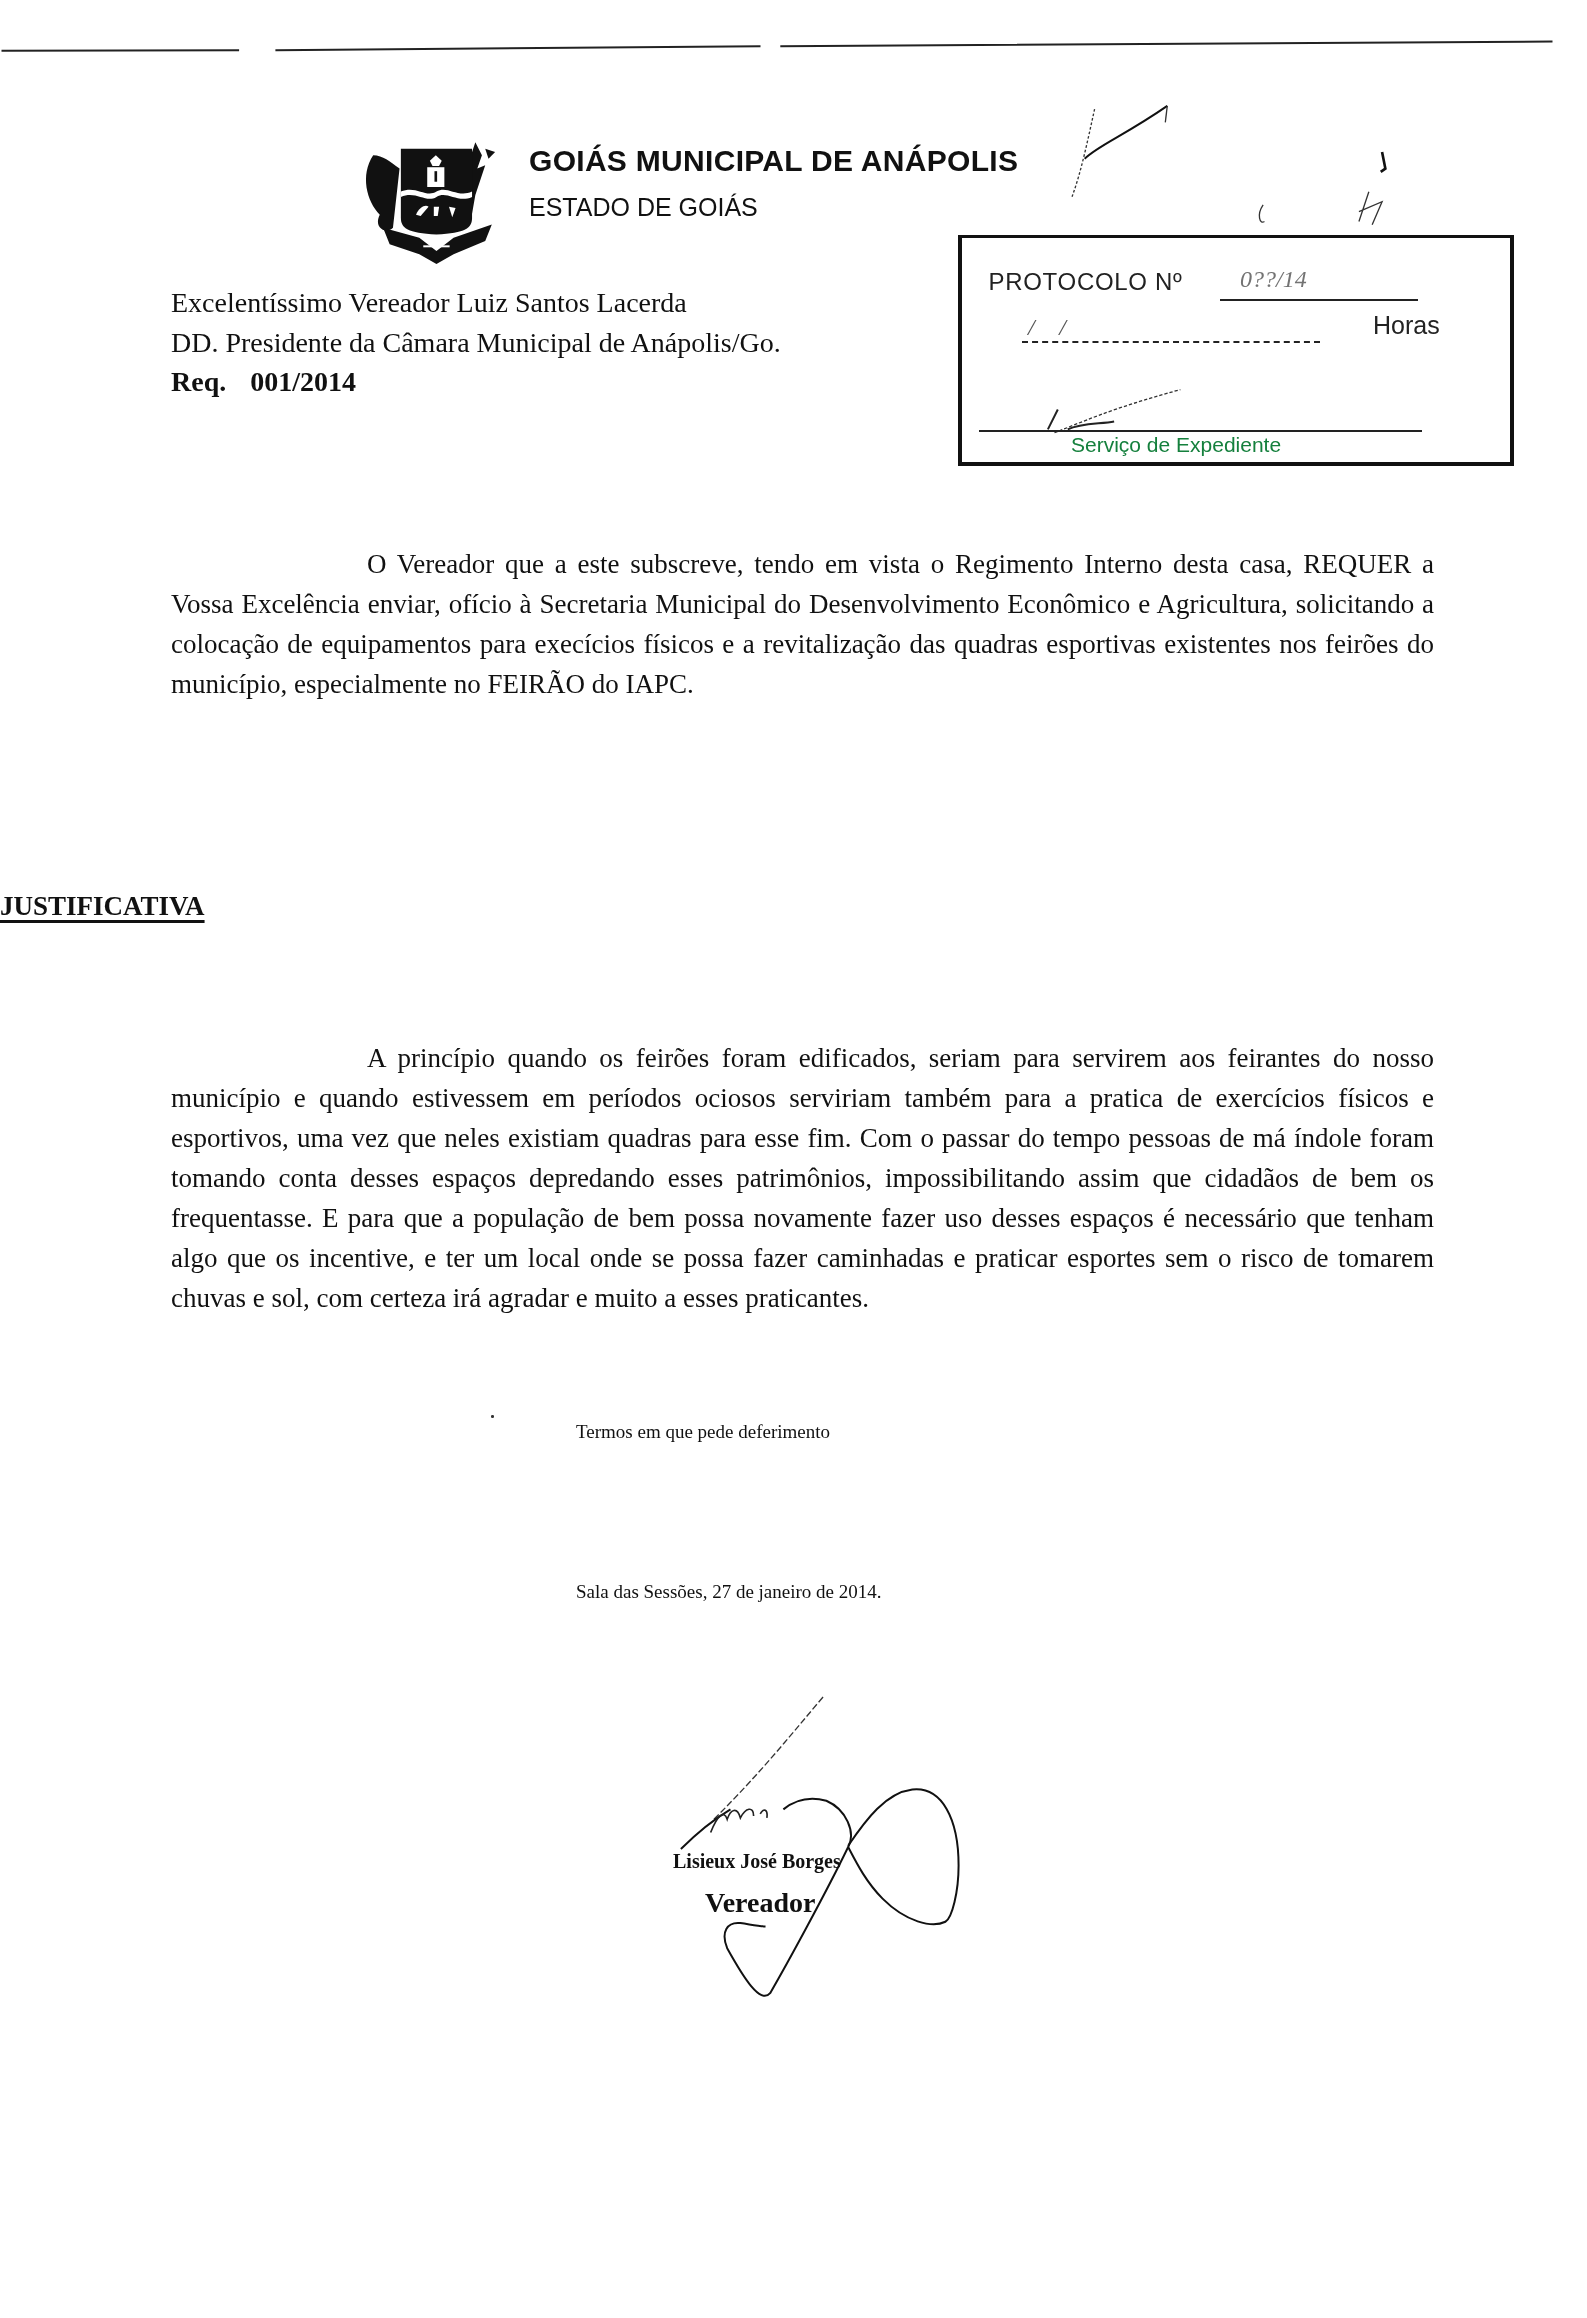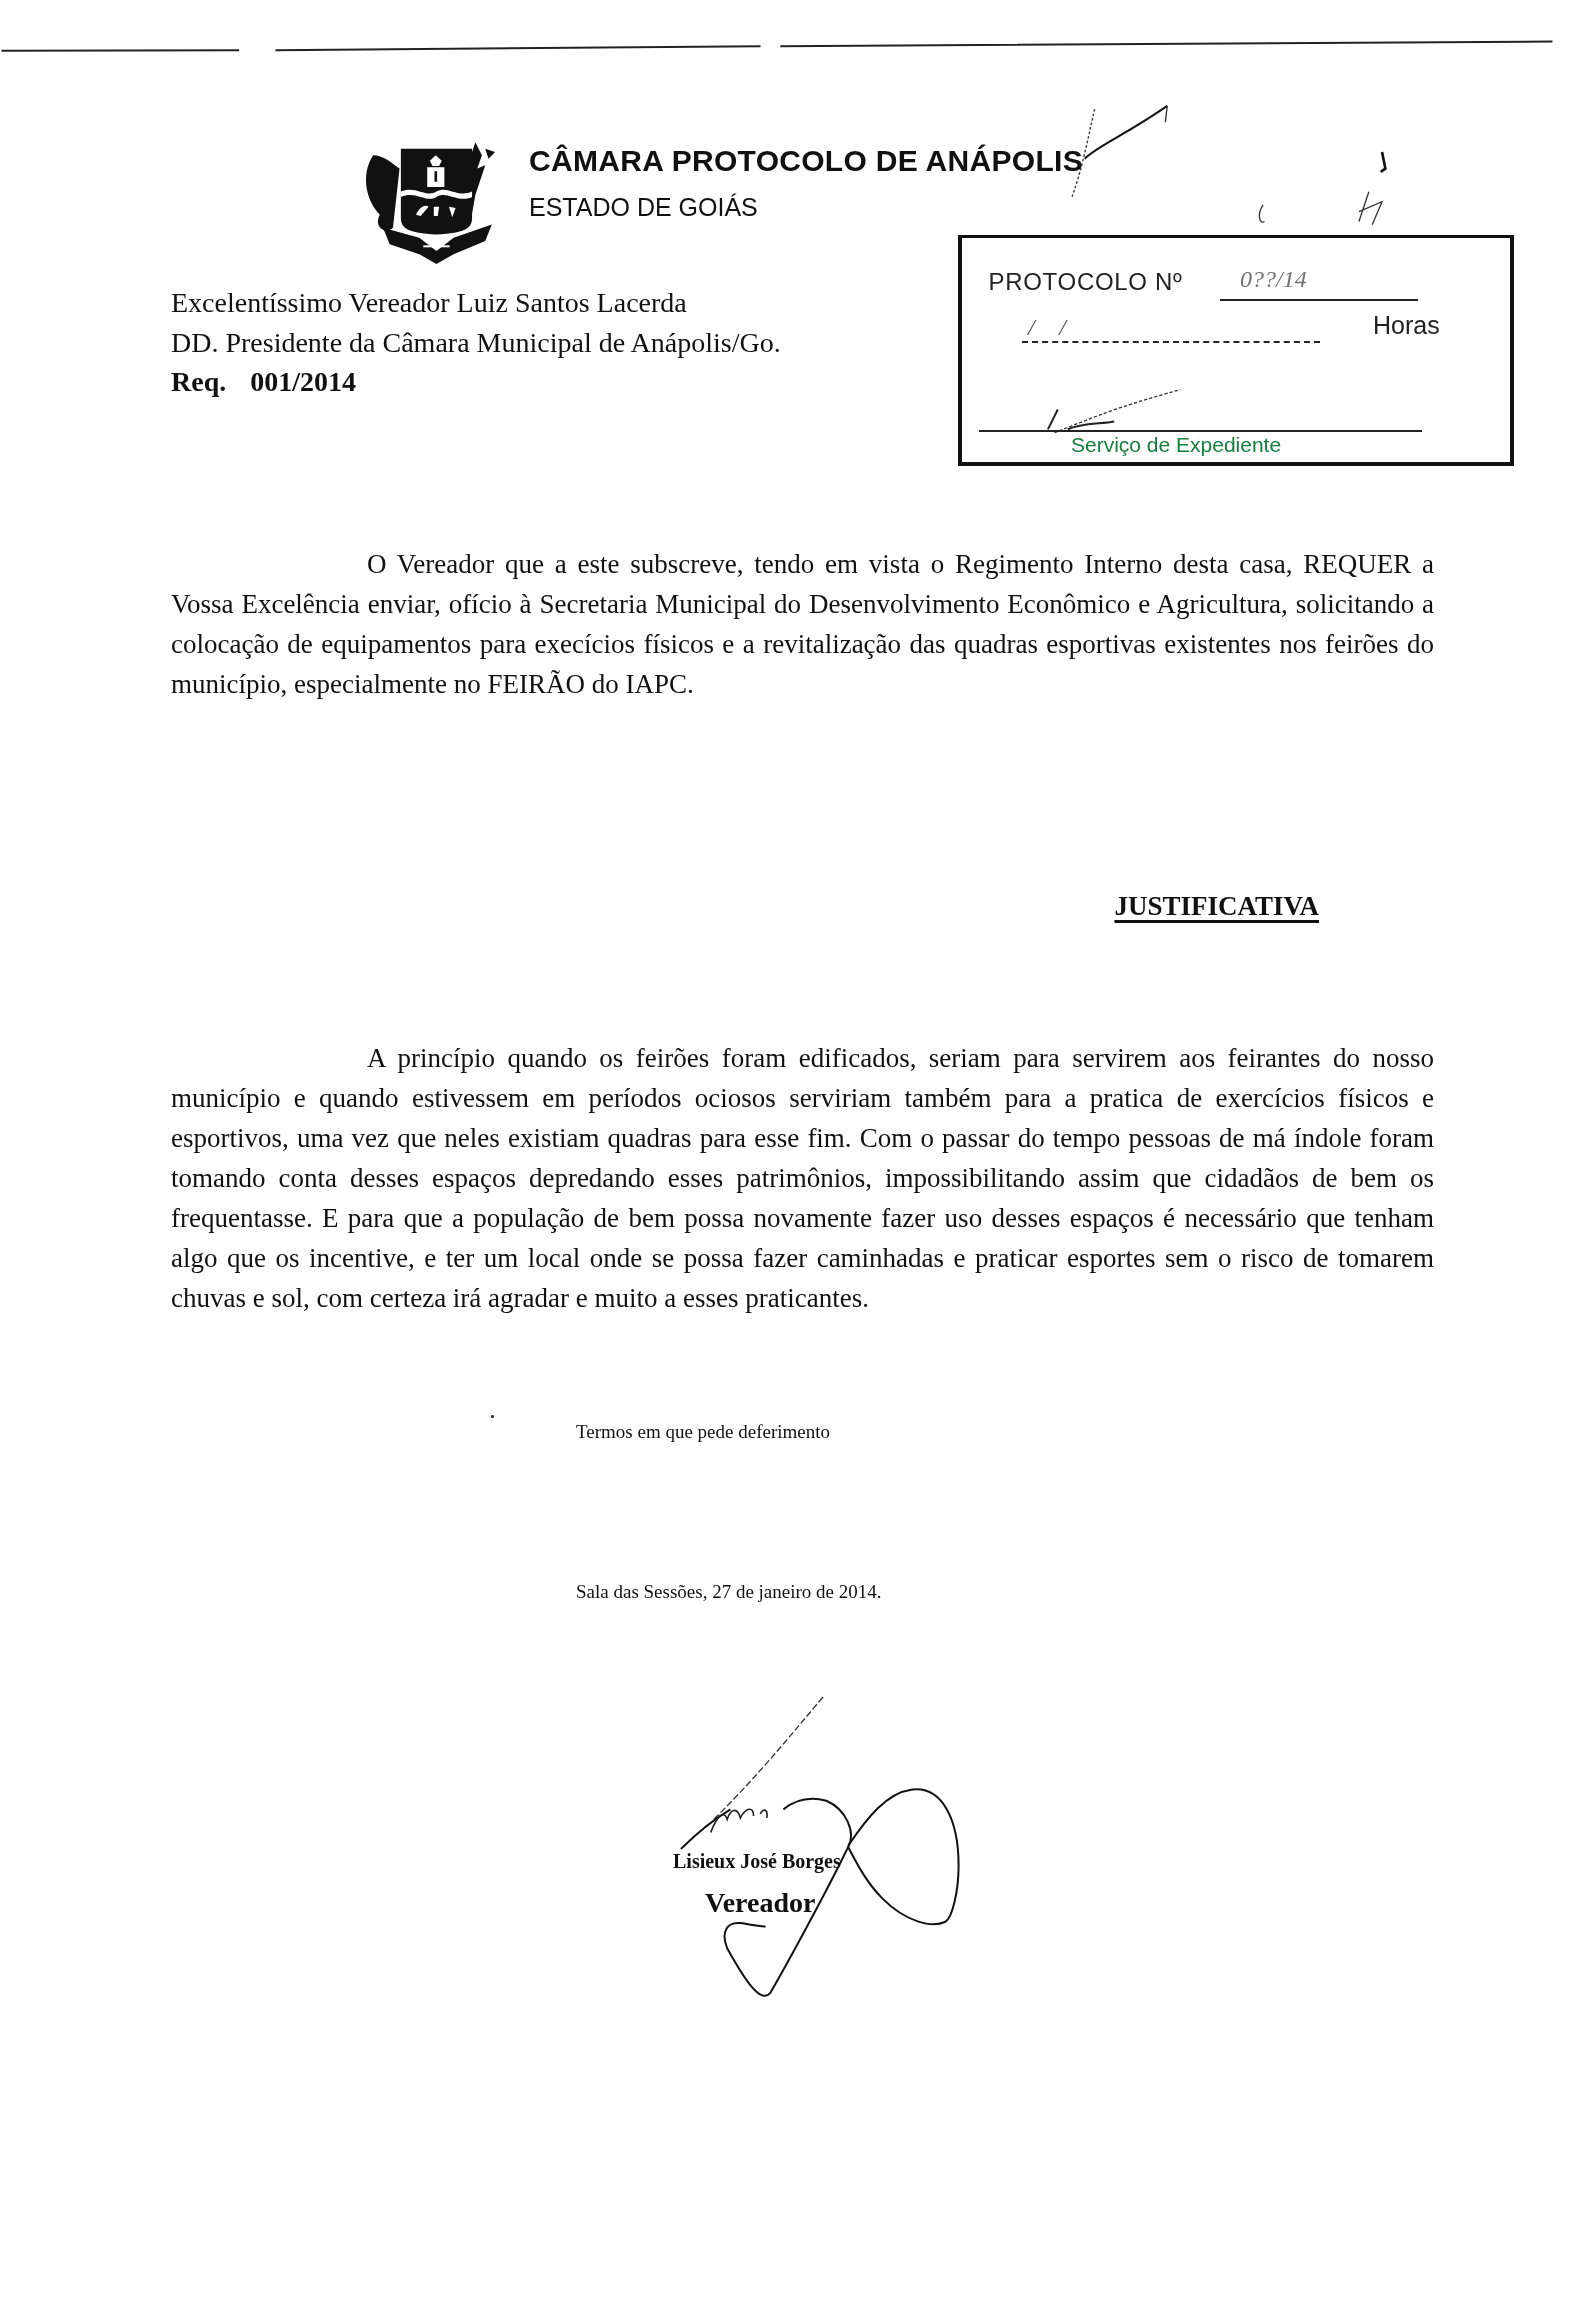--- a/index.html
+++ b/index.html
@@ -35,21 +35,21 @@
     .stamp-service { left: 109px; top: 195px; font-size: 21px; color: #15803d; white-space: nowrap; }
     .stamp-scrawl { left: 66px; top: 145px; width: 212px; height: 53px; }
 
     
     .marks { left: 1058px; top: 86px; width: 397px; height: 152px; }
 
     
     .para { left: 171px; width: 1263px; font-size: 27px; line-height: 40px; text-align: justify; text-align-last: left; }
     .para-indent { text-indent: 196px; }
     .p1 { top: 544px; }
-    .just-title { left: 0; width: 1305px; top: 891px; text-align: right; font-size: 27px; font-weight: 700; padding-left: 14px; }
+    .just-title { left: 0; width: 1305px; top: 891px; text-align: left; font-size: 27px; font-weight: 700; }
     .just-title span { text-decoration: underline; text-decoration-thickness: 2.6px; text-underline-offset: 5.3px; }
     .p2 { top: 1038px; }
 
     .closing { left: 576px; font-size: 19px; white-space: nowrap; }
     .closing1 { top: 1421px; }
     .closing2 { top: 1581px; }
 
     .dot { left: 491px; top: 1415px; width: 2.6px; height: 2.6px; background: #333; border-radius: 50%; }
 
     
@@ -78,21 +78,21 @@
     <path d="M115 40 L124 48 L120 56 L110 56 L106 48 Z" fill="#fff"></path>
     <rect x="113" y="64" width="4" height="16" fill="#111"></rect>
     <path d="M85 130 C90 118 100 114 104 118 L92 132 Z" fill="#fff"></path>
     <path d="M112 118 L120 118 L118 132 L112 132 Z" fill="#fff"></path>
     <path d="M135 118 L145 120 L140 134 Z" fill="#fff"></path>
 
     <path d="M35 150 L90 165 L116 185 L142 165 L200 145 L190 170 L142 190 L116 205 L90 190 L45 175 Z" fill="#111"></path>
     <path d="M96 178 L136 178" stroke="#fff" stroke-width="3"></path>
   </svg>
 </div>
-<div class="abs org-title sans">CÂMARA PROTOCOLO DE ANÁPOLIS</div>
+<div class="abs org-title sans">GOIÁS MUNICIPAL DE ANÁPOLIS</div>
 <div class="abs org-sub sans">ESTADO DE GOIÁS</div>
 
 <svg class="abs marks" viewBox="0 0 600 230">
   <path d="M40 110 C60 90 100 75 165 30" stroke="#111" stroke-width="3" fill="none"></path>
   <path d="M55 35 C45 80 35 130 20 170" stroke="#333" stroke-width="2" fill="none" stroke-dasharray="4 3"></path>
   <path d="M165 30 L162 55" stroke="#333" stroke-width="2" fill="none"></path>
   <path d="M490 100 L495 125 L488 130" stroke="#111" stroke-width="4" fill="none"></path>
   <path d="M310 180 C300 195 305 210 312 205" stroke="#333" stroke-width="2" fill="none"></path>
   <path d="M470 160 L455 205 M455 190 L490 175 L475 210" stroke="#333" stroke-width="2" fill="none"></path>
 </svg>

